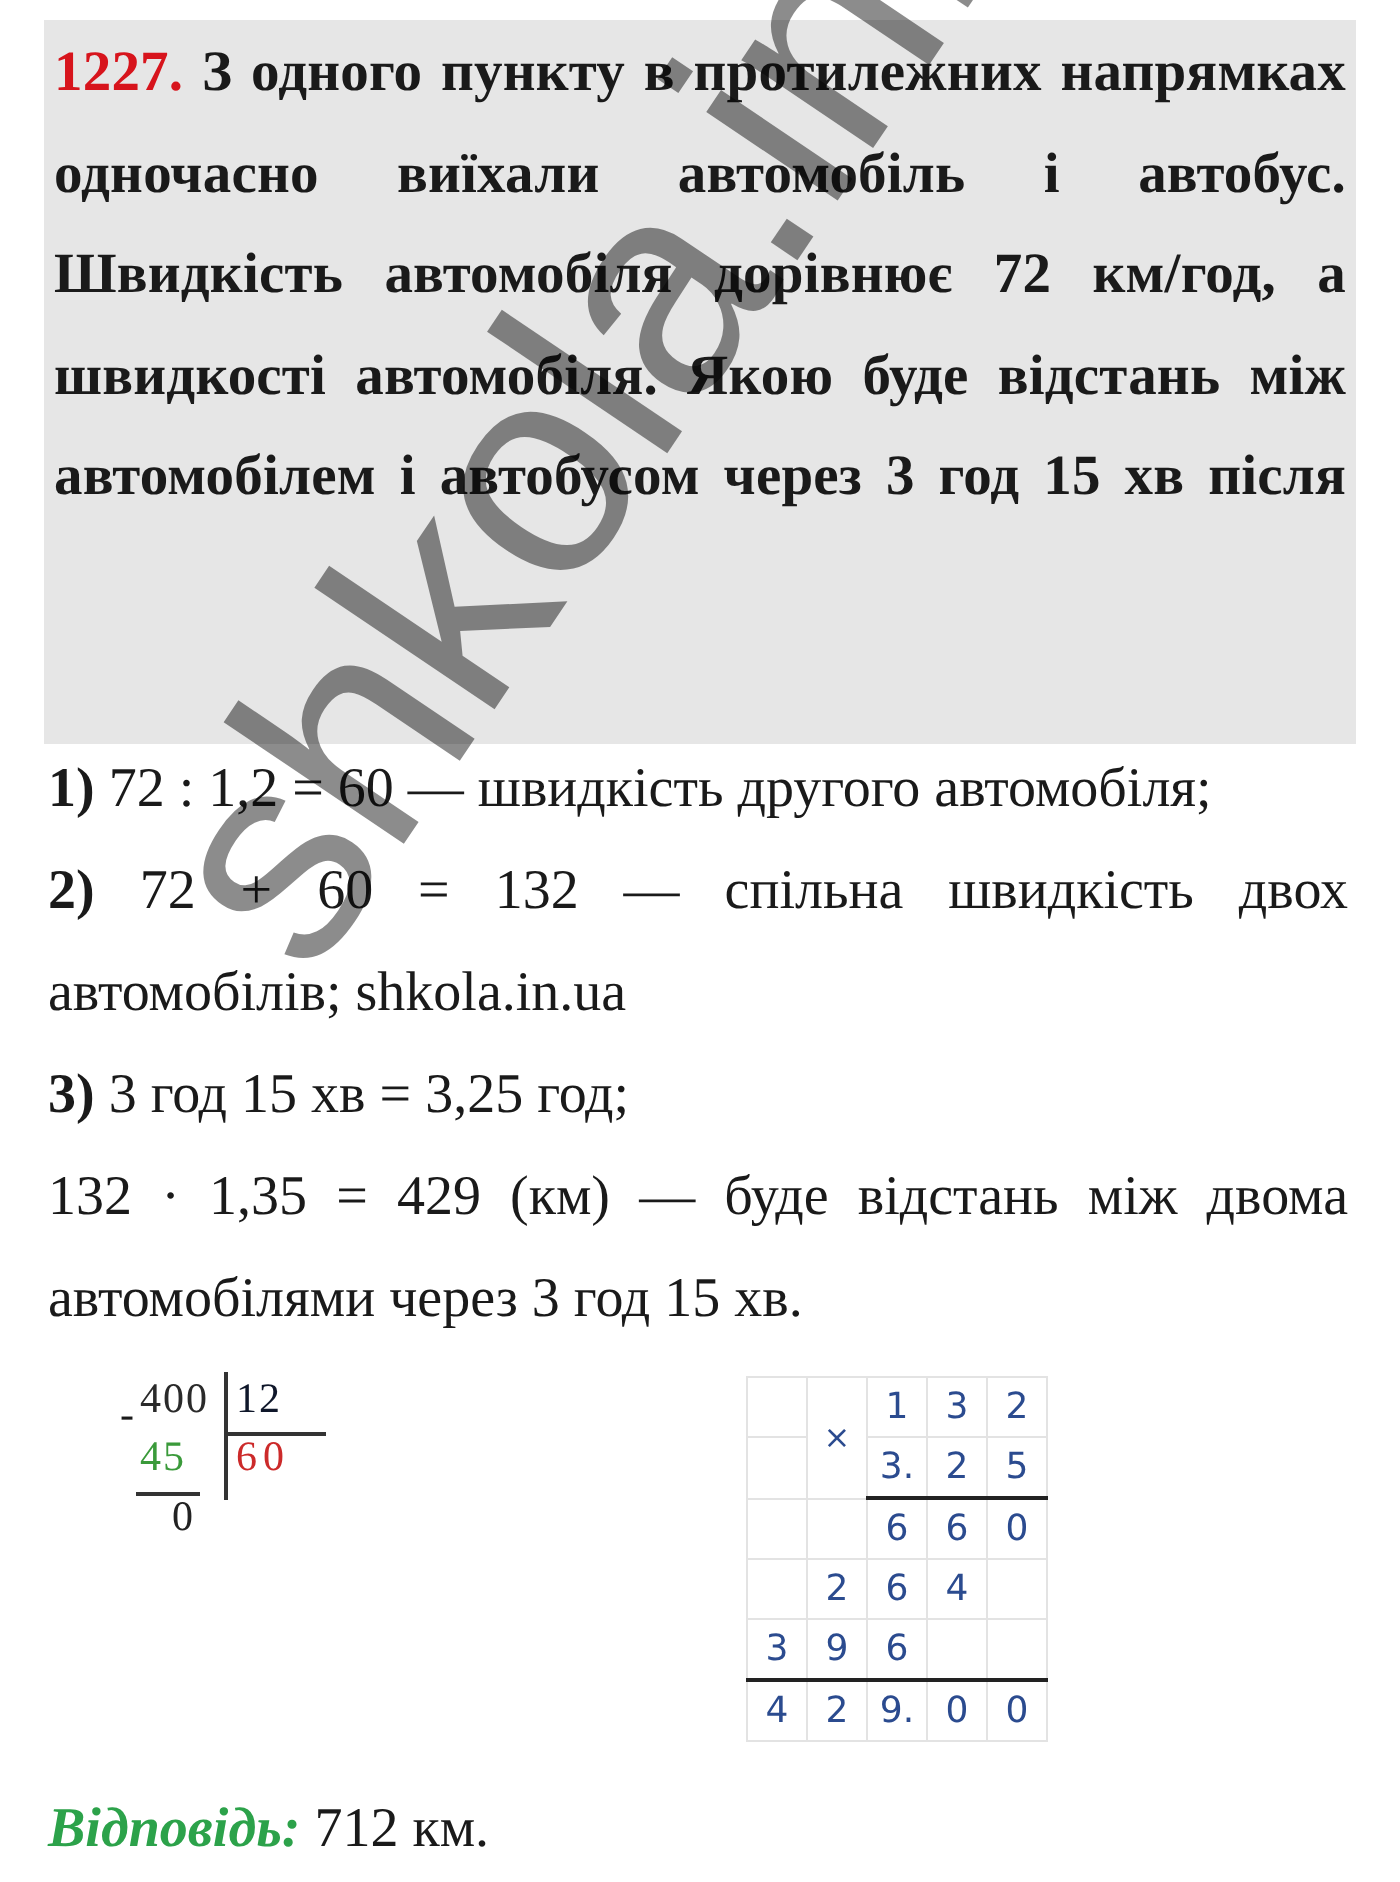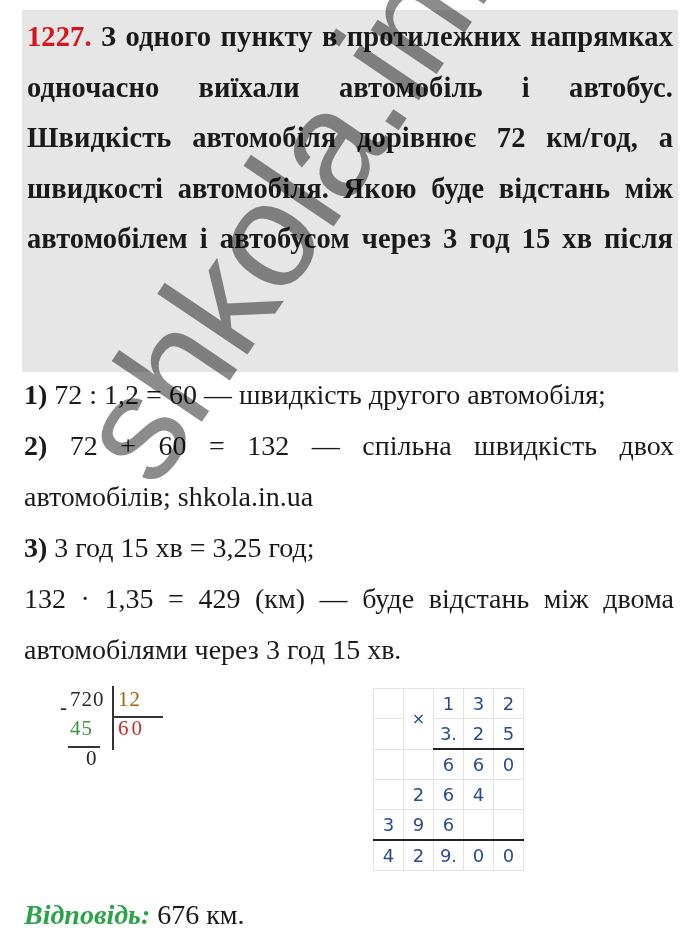--- a/index.html
+++ b/index.html
@@ -79,21 +79,21 @@
       height: 95px;
       font-family: "Liberation Serif", "DejaVu Serif", serif;
       font-size: 21px;
     }
     .division span {
       position: absolute;
       line-height: 22px;
     }
     .div-minus { left: 0px; top: 10px; color: #1a1a1a; }
     .div-dividend { left: 10px; top: 2px; color: #2a2a2a; letter-spacing: 1px; }
-    .div-divisor { left: 58px; top: 2px; color: #a16207; letter-spacing: 1px; }
+    .div-divisor { left: 58px; top: 2px; color: #0f172a; letter-spacing: 1px; }
     .div-sub { left: 10px; top: 31px; color: #3a9a3a; letter-spacing: 1px; }
     .div-quotient { left: 58px; top: 31px; color: #cc2a2a; letter-spacing: 3px; }
     .div-remainder { left: 26px; top: 61px; color: #222; }
     .div-vline {
       position: absolute;
       left: 52px;
       top: 0px;
       width: 2px;
       height: 64px;
       background: #333;
@@ -199,21 +199,21 @@
   <span class="line left"><b>1)</b> <span>72 : 1,2 = 60 — швидкість другого автомобіля;</span></span>
   <span class="line"><b>2)</b> <span>72 + 60 = 132 — спільна швидкість двох</span></span>
   <span class="line left">автомобілів; shkola.in.ua</span>
   <span class="line left"><b>3)</b> <span>3 год 15 хв = 3,25 год;</span></span>
   <span class="line">132 · 1,35 = 429 (км) — буде відстань між двома</span>
   <span class="line left">автомобілями через 3 год 15 хв.</span>
 </div>
 
 <div class="division">
   <span class="div-minus">-</span>
-  <span class="div-dividend">720</span>
+  <span class="div-dividend">400</span>
   <span class="div-divisor">12</span>
   <span class="div-sub">45</span>
   <span class="div-quotient">60</span>
   <span class="div-remainder">0</span>
   <div class="div-vline"></div>
   <div class="div-hline-right"></div>
   <div class="div-hline-left"></div>
 </div>
 
 <table class="mult-grid">
@@ -257,18 +257,18 @@
     <td>2</td>
     <td>9.</td>
     <td>0</td>
     <td>0</td>
   </tr>
 </tbody>
   </table>
 
 <div class="answer">
   <span class="answer-label">Відповідь:</span>
-  <span>676 км.</span>
+  <span>712 км.</span>
 </div>
 
 <div class="watermark-wrap">
   <div class="watermark">shkola.in.ua</div>
 </div>
 
 </body></html>

